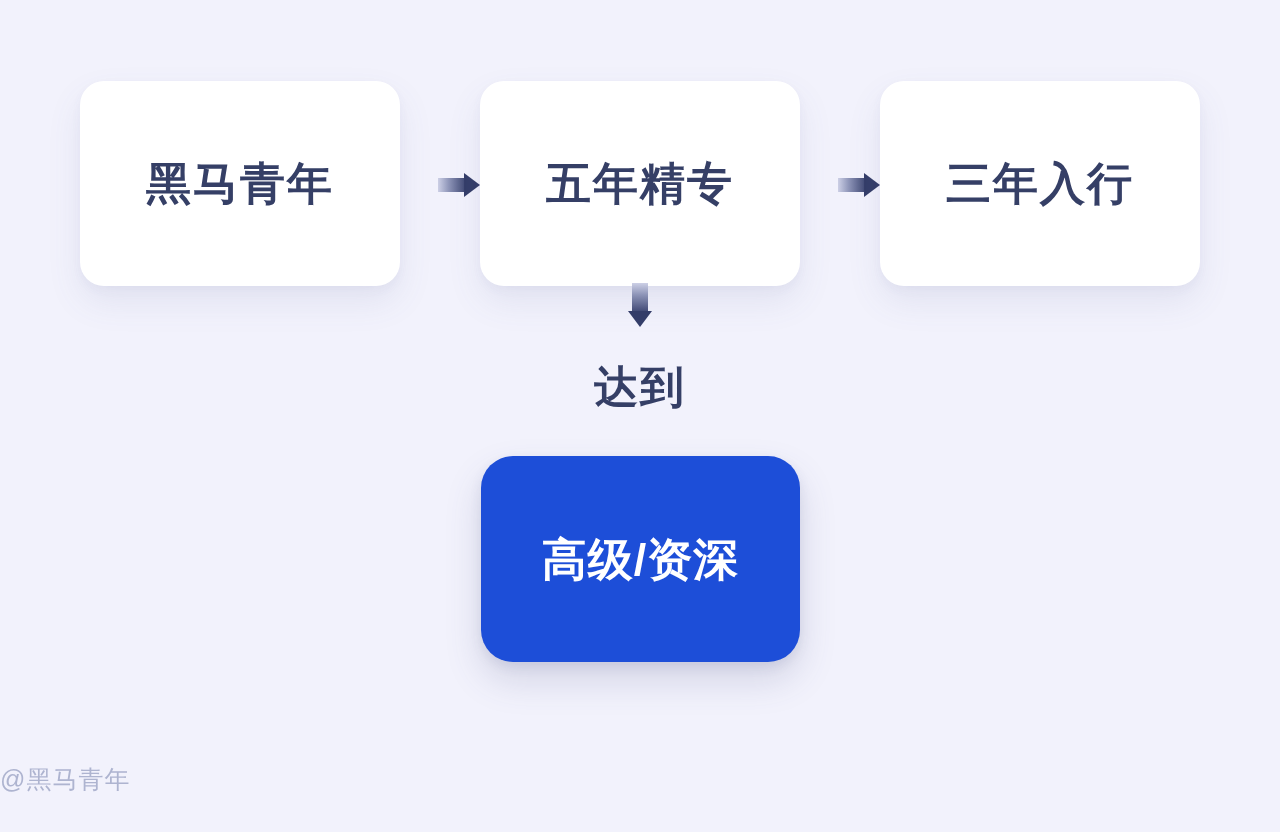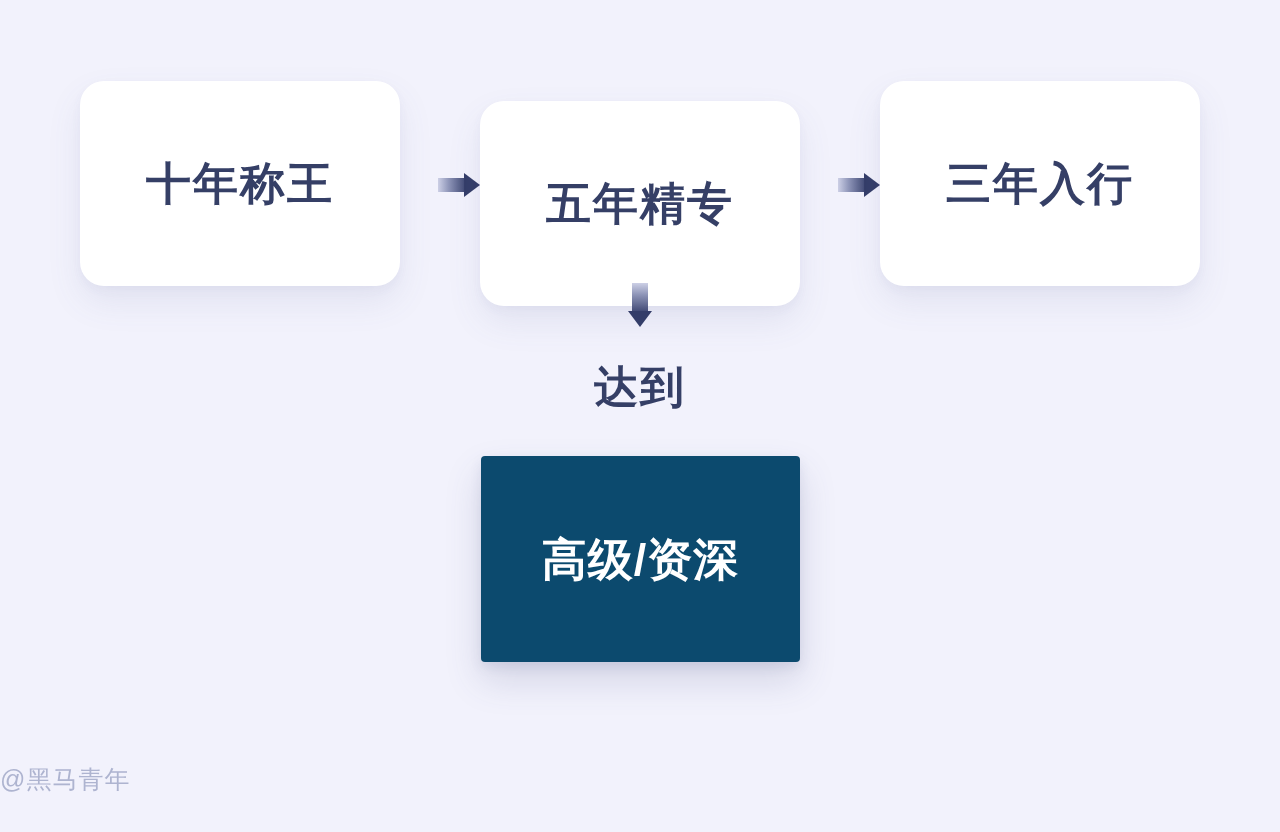--- a/index.html
+++ b/index.html
@@ -39,21 +39,21 @@
     height: 205px;
     background: #ffffff;
     border-radius: 24px;
     box-shadow: 0 16px 34px rgba(90, 95, 150, 0.10),
                 0 4px 10px rgba(90, 95, 150, 0.05);
     display: flex;
     align-items: center;
     justify-content: center;
   }
   .card--one   { left: 0px; }
-  .card--two   { left: 400px; margin-top: 20px; }
+  .card--two   { left: 400px; }
   .card--three { left: 800px; }
 
   .card-label {
     font-size: 45px;
     font-weight: 700;
     color: #353f66;
     letter-spacing: 2px;
     line-height: 1;
     white-space: nowrap;
   }
@@ -131,22 +131,22 @@
     display: inline-block;
   }
 
   
   .result-card {
     position: absolute;
     left: 481px;
     top: 456px;
     width: 319px;
     height: 206px;
-    background: #0c4a6e;
-    border-radius: 4px;
+    background: #1d4ed8;
+    border-radius: 32px;
     box-shadow: 0 18px 36px rgba(70, 76, 130, 0.18),
                 0 5px 12px rgba(70, 76, 130, 0.10);
     display: flex;
     align-items: center;
     justify-content: center;
   }
   .result-label {
     font-size: 45px;
     font-weight: 700;
     color: #ffffff;
@@ -170,21 +170,21 @@
   .watermark .wm-inner { display: inline-block; }
 </style>
 </head>
 <body>
 
 <div class="canvas">
 
   <div class="stage-row">
 
     <div class="card card--one">
-      <span class="card-label">十年称王</span>
+      <span class="card-label">黑马青年</span>
     </div>
 
     <div class="arrow-right arrow-right--a">
       <span class="shaft"></span>
       <span class="head"></span>
     </div>
 
     <div class="card card--two">
       <span class="card-label">五年精专</span>
     </div>

